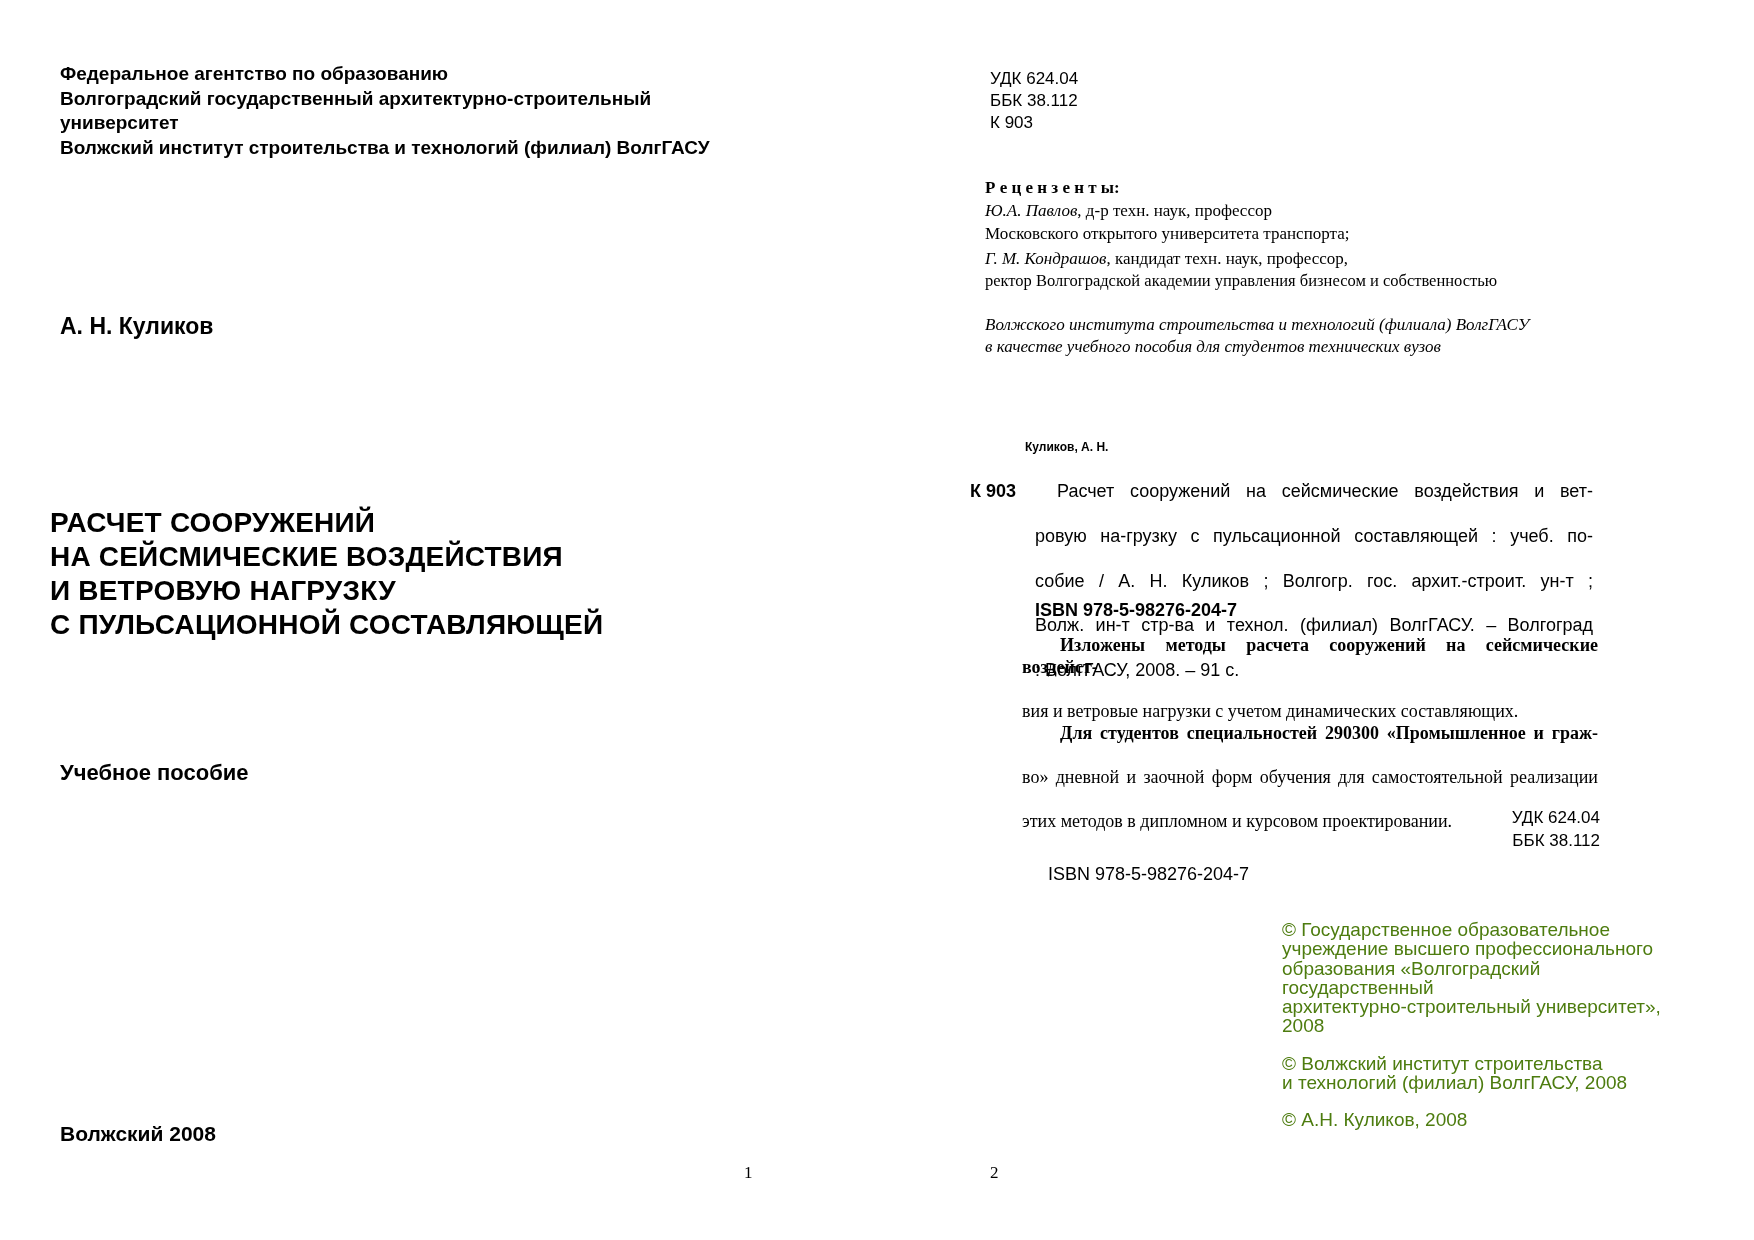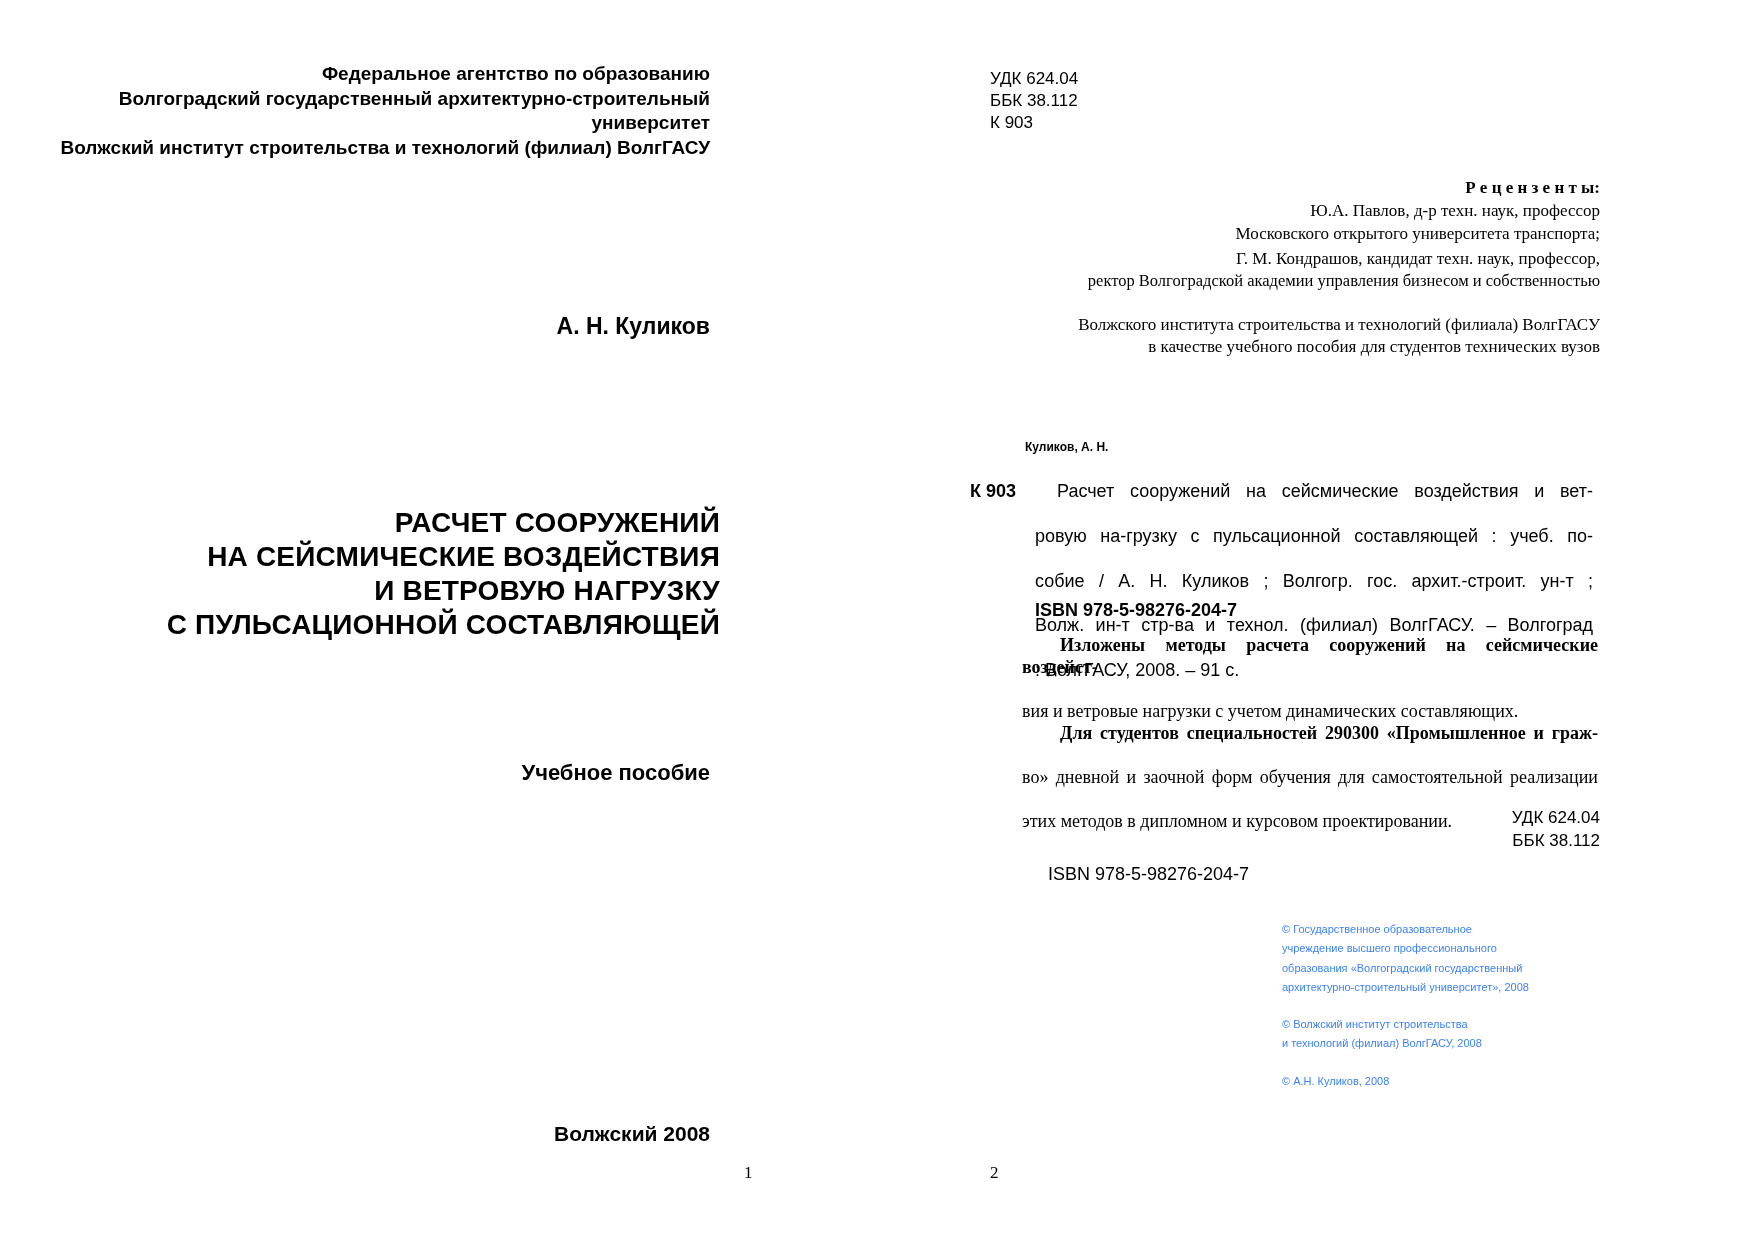--- a/index.html
+++ b/index.html
@@ -8,22 +8,22 @@
     width:1754px;height:1240px;
     background:#ffffff;
     overflow:hidden;
     font-family:"Liberation Sans", sans-serif;
     color:#000;
   }
   .p{position:absolute;}
   .sans{font-family:"Liberation Sans","DejaVu Sans",sans-serif;}
   .serif{font-family:"Liberation Serif","DejaVu Serif",serif;}
   .b{font-weight:bold;}
-  .it{}
-  .c{text-align:right;}
+  .it{font-style:italic;}
+  .c{text-align:left;}
   .r{text-align:right;}
 
   
   .pub-header{left:60px;top:62px;width:650px;font-size:19px;line-height:24.5px;}
   .author{left:60px;top:313px;width:650px;font-size:23px;}
   .book-title{left:50px;top:506px;width:670px;font-size:28px;line-height:34px;letter-spacing:.2px;}
   .edition{left:60px;top:760px;width:650px;font-size:22px;}
   .imprint{left:60px;top:1122px;width:650px;font-size:21px;}
   .pageno{font-family:"Liberation Serif",serif;font-size:17px;}
   .pn1{left:744px;top:1163px;}
@@ -41,21 +41,21 @@
   .cat-code{left:970px;top:481px;font-size:18px;}
   .cat-record{left:1035px;top:480px;width:558px;font-size:18px;line-height:22.4px;}
   .cat-record .ind{text-indent:22px;}
   .isbn-b{left:1035px;top:600px;font-size:18px;}
   .annotation{left:1022px;top:634px;width:576px;font-size:18px;line-height:22px;}
   .annotation .ind{text-indent:38px;font-weight:bold;}
   .jl{text-align:justify;}
   .jl::after{content:"";display:inline-block;width:100%;height:0;}
   .udk-bottom{left:1400px;top:806px;width:200px;font-size:17px;line-height:23px;}
   .isbn-p{left:1048px;top:864px;font-size:18px;}
-  .copyright{left:1282px;top:920px;width:400px;font-size:11px;line-height:19.3px;color:#3b82f6;}
+  .copyright{left:1282px;top:920px;width:400px;font-size:19px;line-height:19.3px;color:#4d7c0f;}
   .copyright .gap{height:18px;}
 </style>
 </head>
 <body>
 
 <div class="canvas">
 
   <div>
 
     <div class="p pub-header sans b c">

